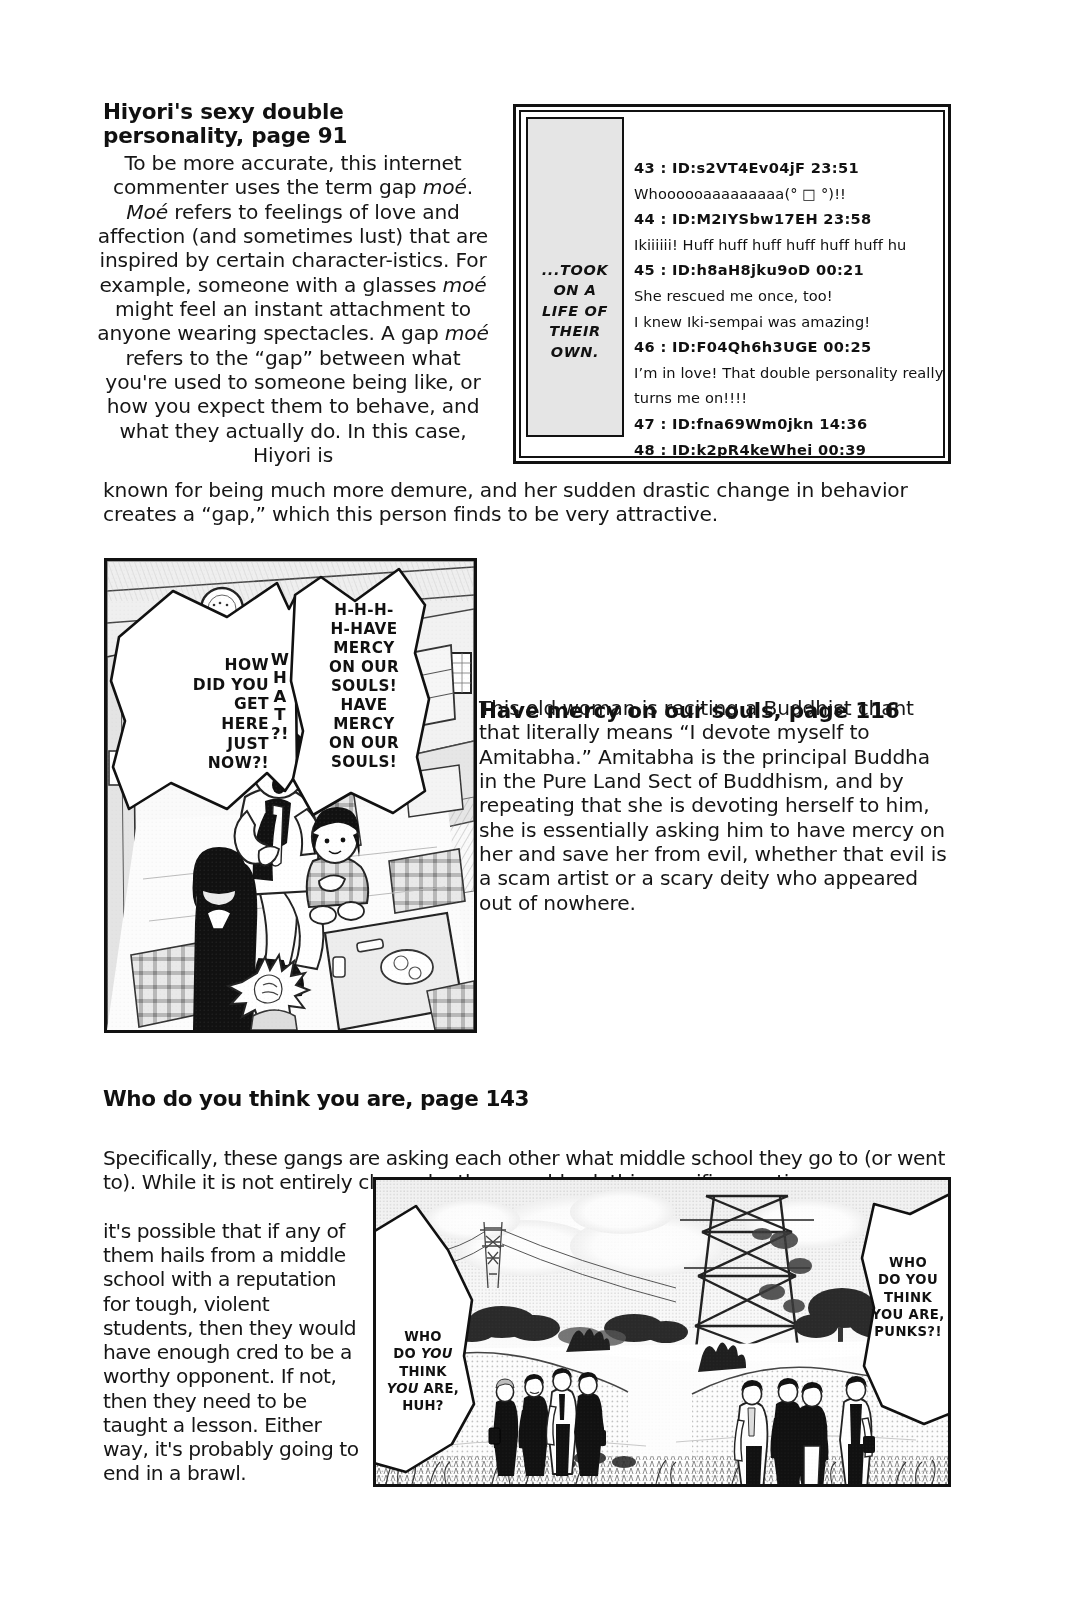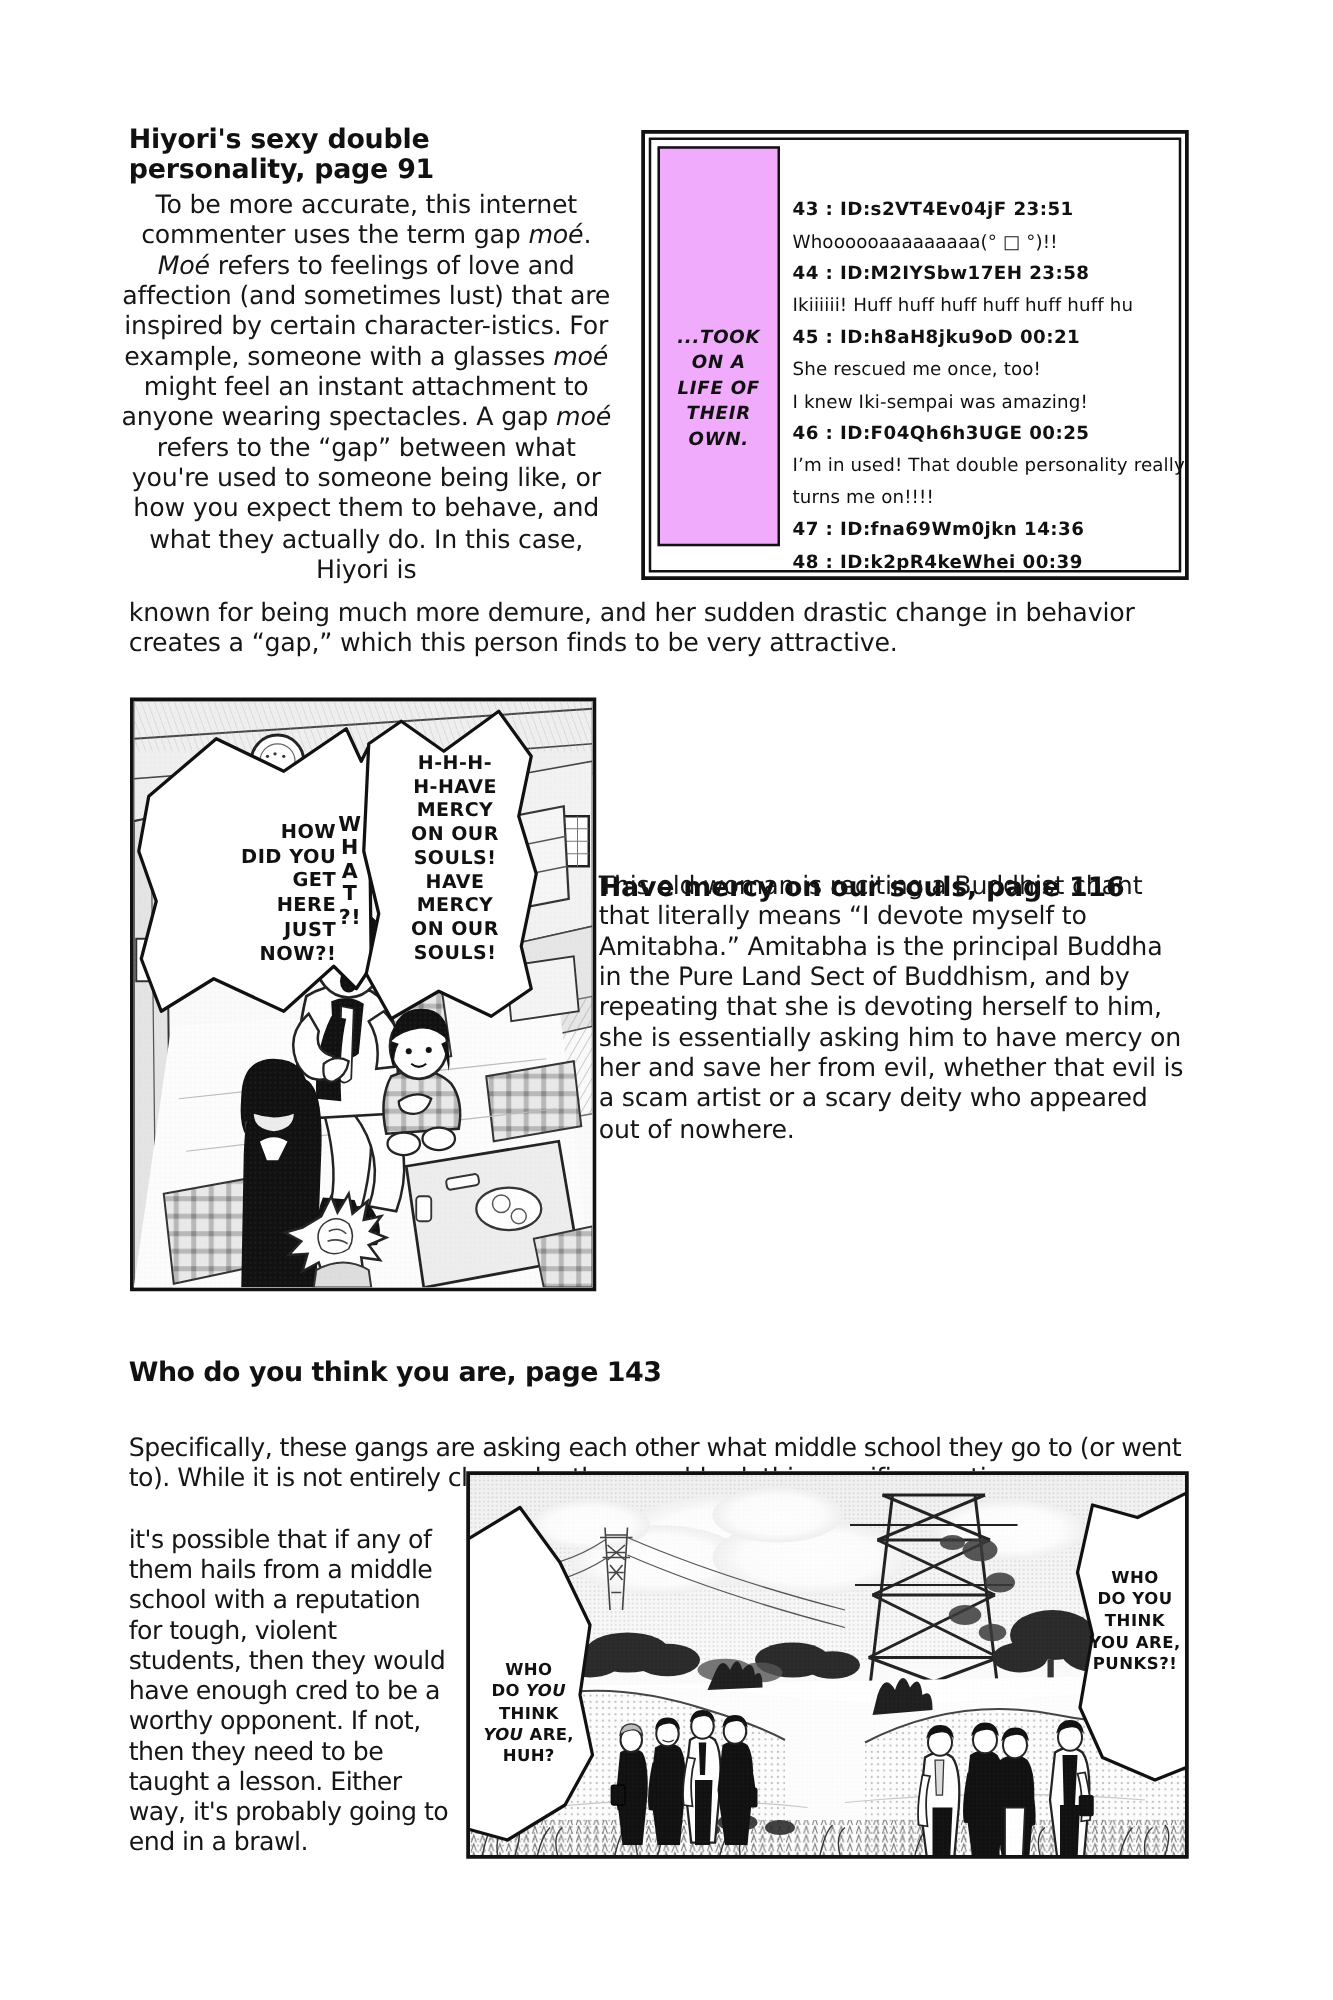--- a/index.html
+++ b/index.html
@@ -106,21 +106,21 @@
   #panel-comments .inner-frame {
     position: absolute;
     left: 3px; top: 3px; right: 3px; bottom: 3px;
     border: 2px solid #111;
     box-sizing: border-box;
   }
   #narr-box {
     position: absolute;
     left: 10px; top: 10px; width: 98px; bottom: 24px;
     border: 2px solid #111;
-    background: #f0abfc;
+    background: #e5e5e5;
     box-sizing: border-box;
     display: flex;
     align-items: center;
     justify-content: center;
   }
   #narr-text {
     font-family: "DejaVu Sans", "Liberation Sans", sans-serif;
     font-style: italic;
     font-weight: bold;
     font-size: 14.5px;
@@ -195,21 +195,21 @@
     <div id="comment-list">
 
     <div class="cmt-line hdr">43 : ID:s2VT4Ev04jF  23:51</div>
         <div class="cmt-line msg">Whoooooaaaaaaaaa(° □ °)!!</div>
         <div class="cmt-line hdr">44 : ID:M2IYSbw17EH  23:58</div>
         <div class="cmt-line msg">Ikiiiiii! Huff huff huff huff huff huff hu</div>
         <div class="cmt-line hdr">45 : ID:h8aH8jku9oD  00:21</div>
         <div class="cmt-line msg">She rescued me once, too!</div>
         <div class="cmt-line msg">I knew Iki-sempai was amazing!</div>
         <div class="cmt-line hdr">46 : ID:F04Qh6h3UGE  00:25</div>
-        <div class="cmt-line msg">I’m in used! That double personality really</div>
+        <div class="cmt-line msg">I’m in love! That double personality really</div>
         <div class="cmt-line msg">turns me on!!!!</div>
         <div class="cmt-line hdr">47 : ID:fna69Wm0jkn  14:36</div>
         <div class="cmt-line hdr">48 : ID:k2pR4keWhei  00:39</div>
         <div class="cmt-line msg">If only she didn’t say those cheesy lines.</div>
       </div>
   </div>
 
   <div class="panel" id="panel-mercy">
     <div class="panel-inner">
       <div class="scene-bg"></div>

